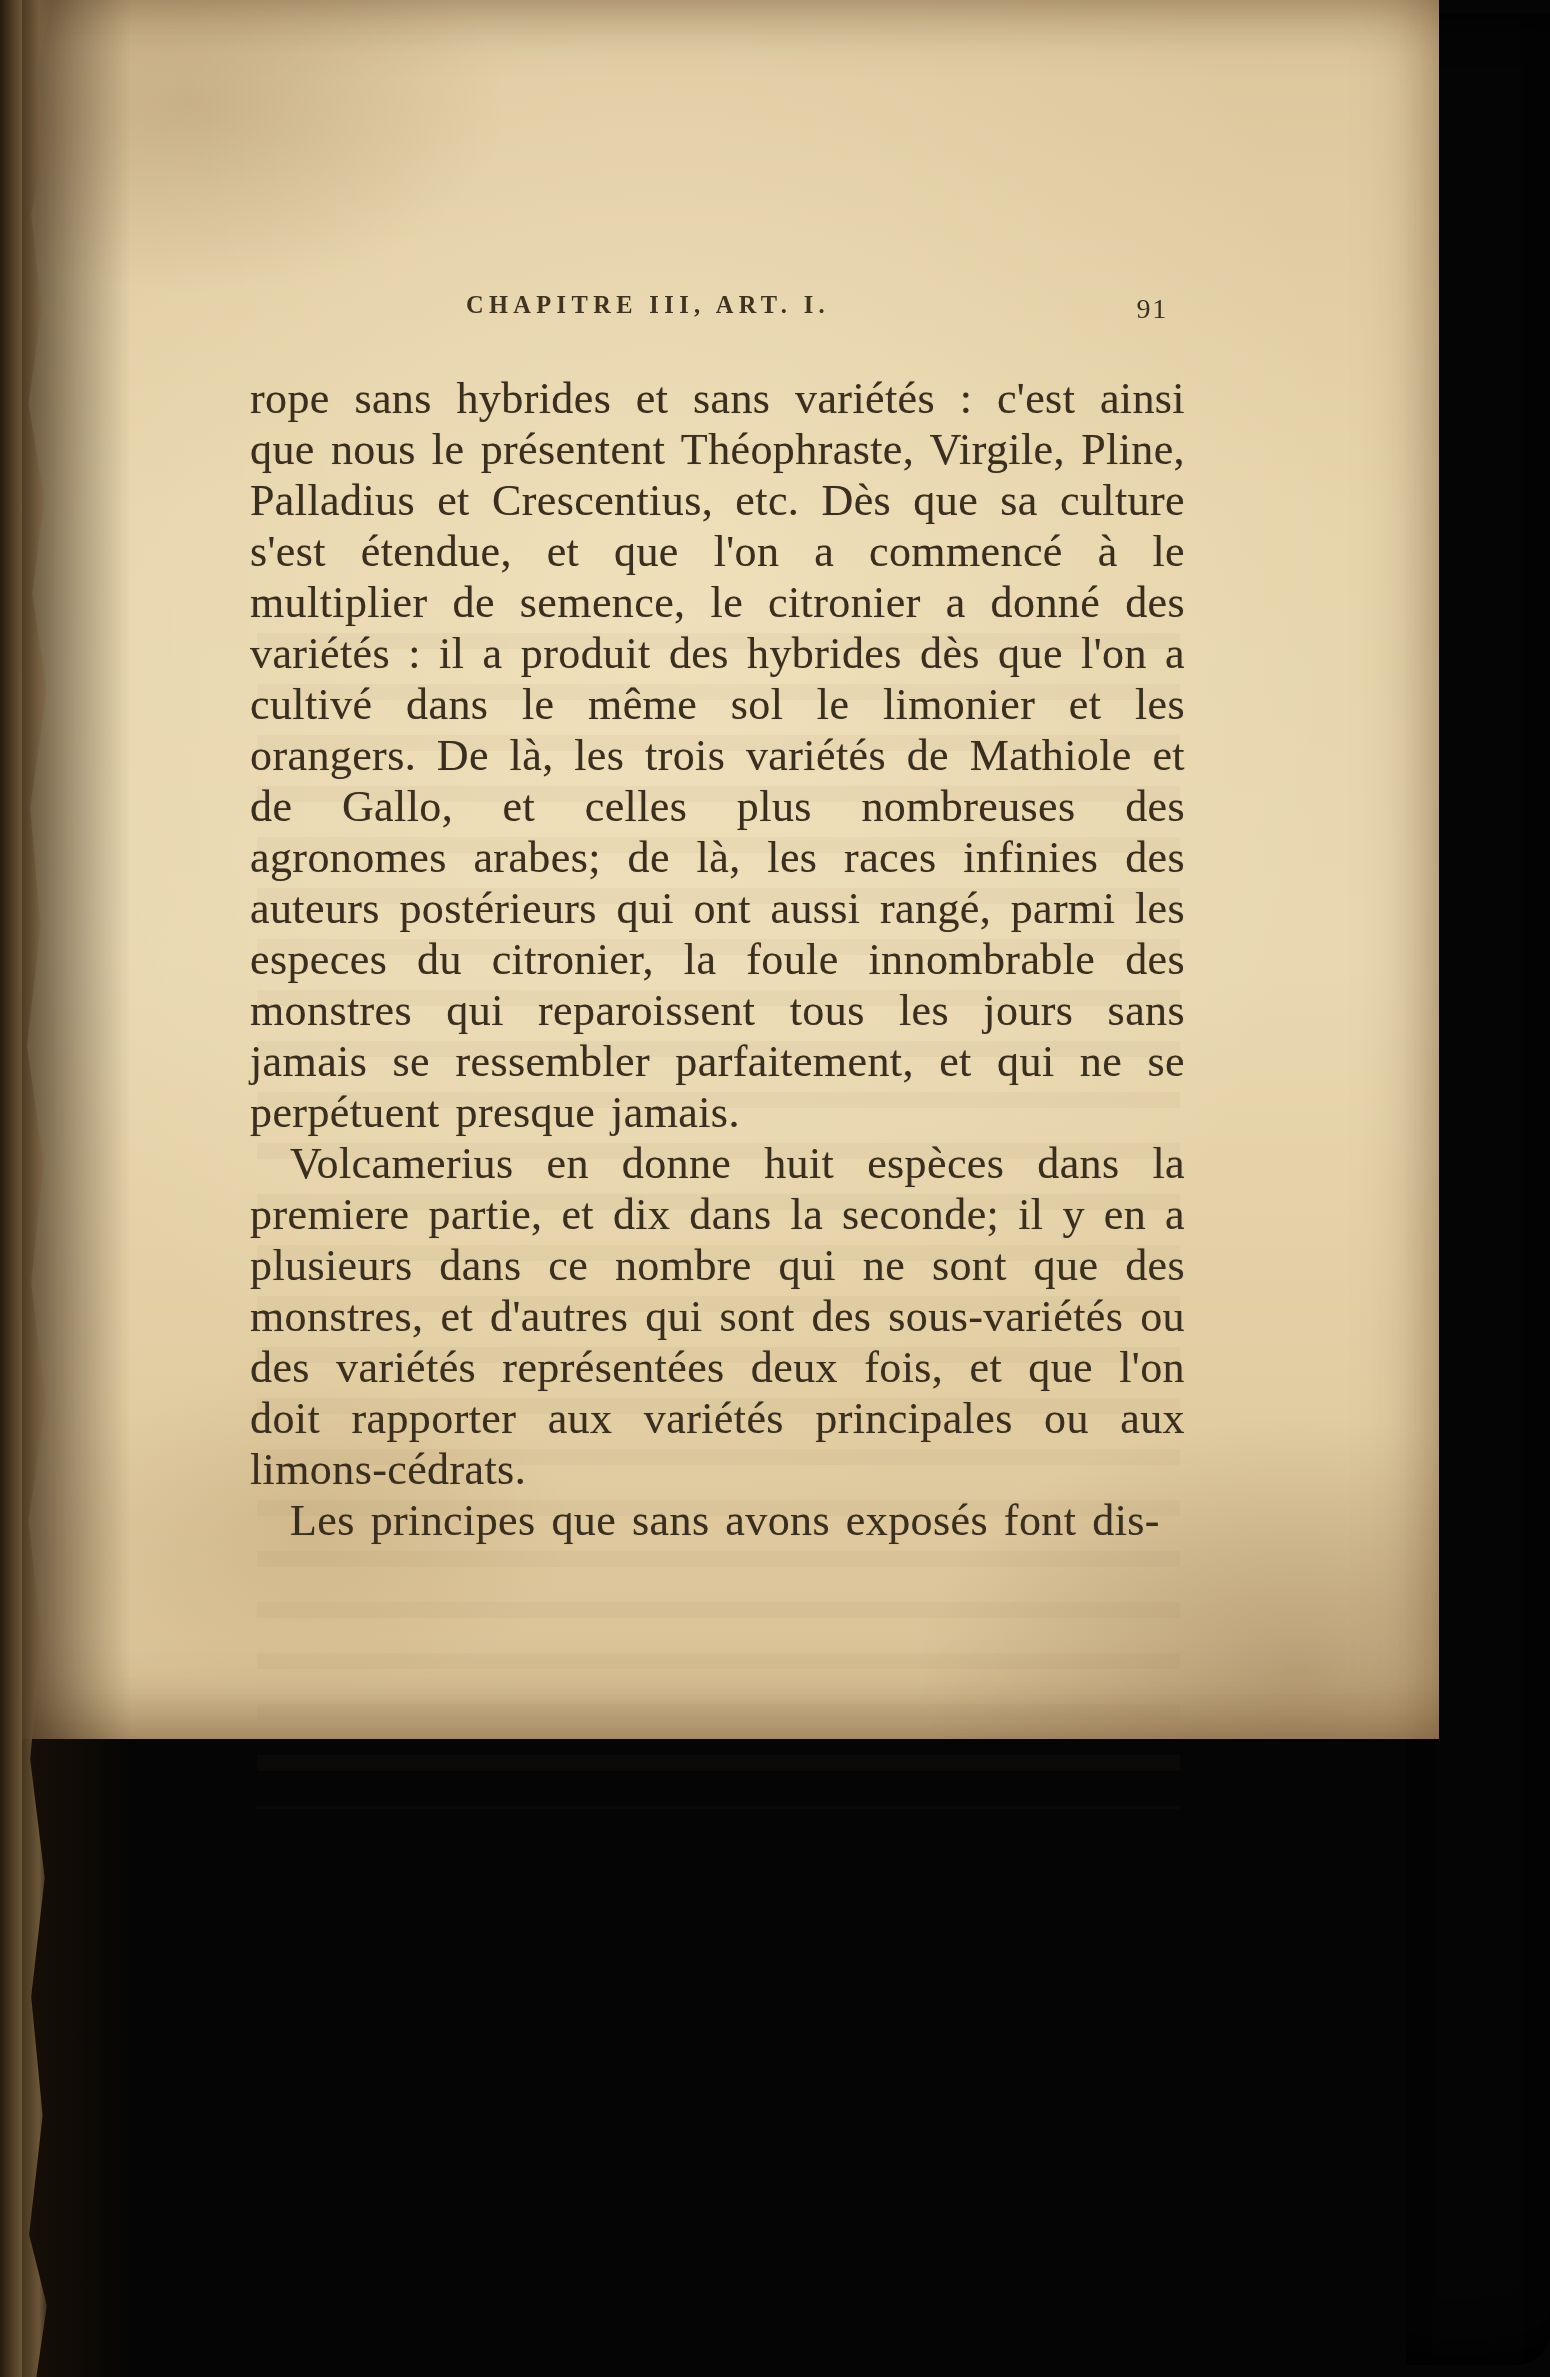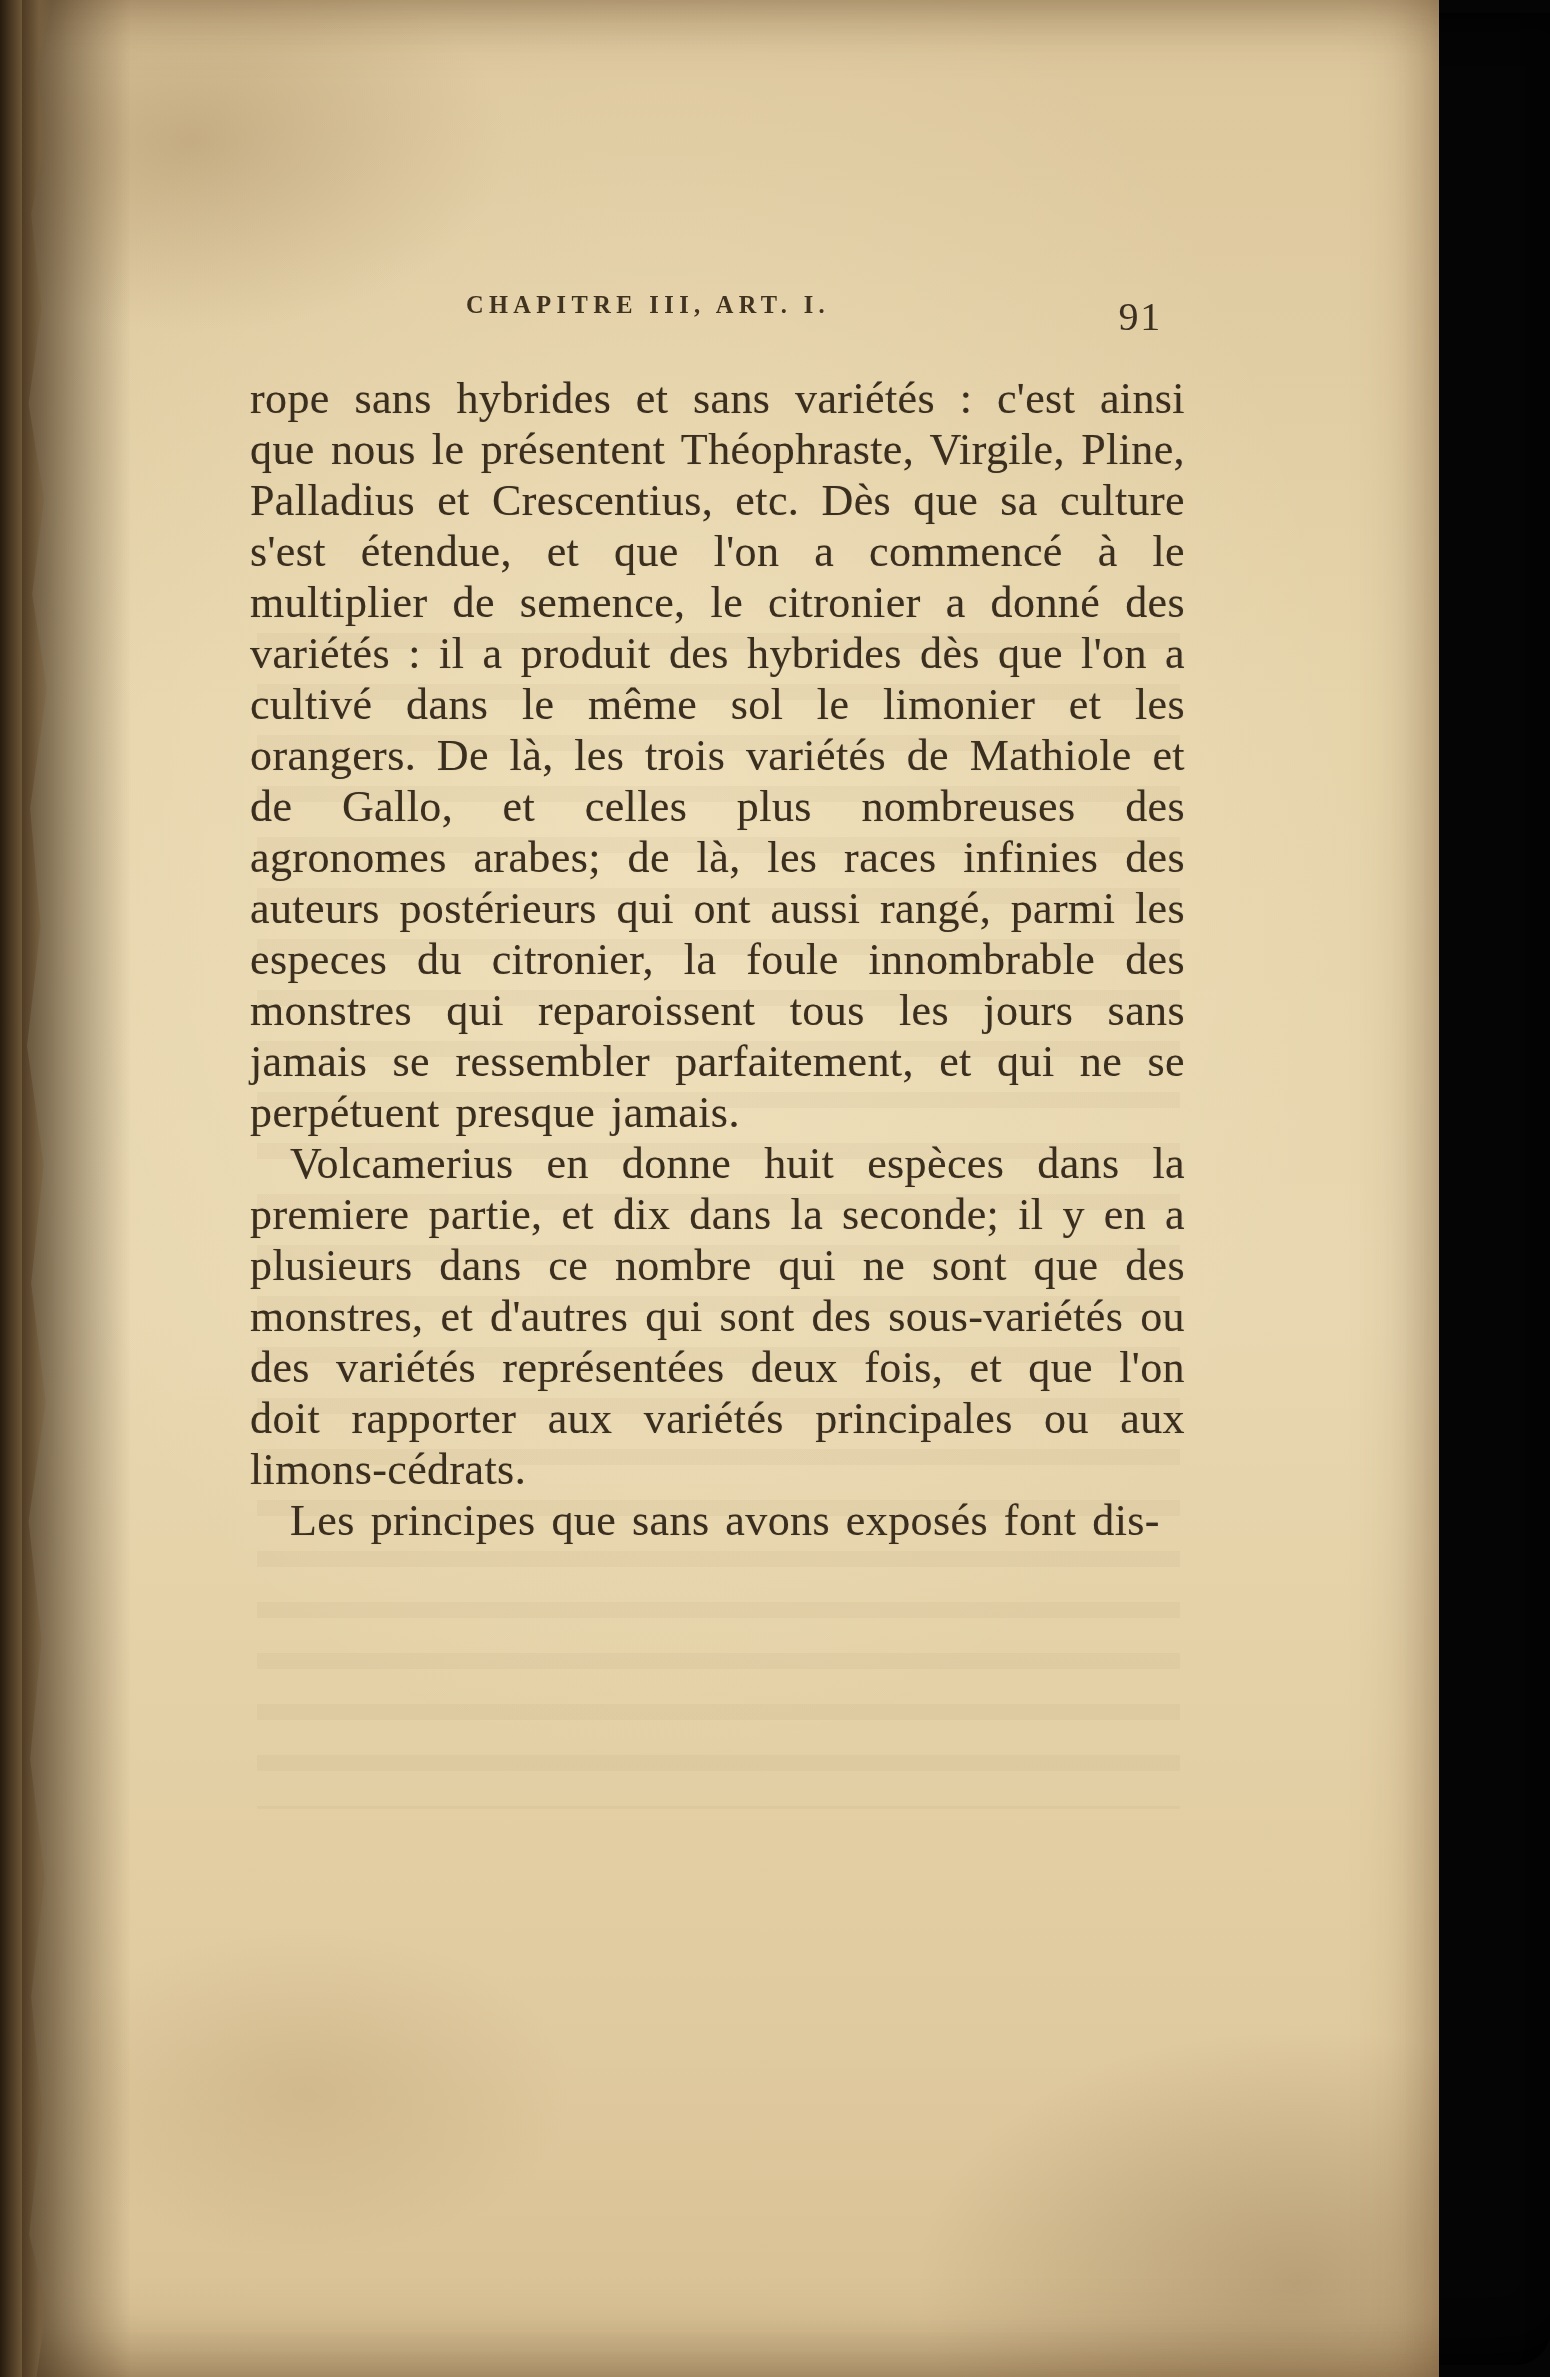--- a/index.html
+++ b/index.html
@@ -38,21 +38,21 @@
     border-radius: 0 0 36px 0;
     box-shadow: inset 0 27px 36px -18px rgba(0,0,0,0.7), inset 0 -36px 45px -22.6px rgba(0,0,0,0.75);
   }
 
   
   .paper {
     position: absolute;
     top: 0;
     left: 22px;
     width: 1417px;
-    height: 2377px;
+    height: 1739px;
     background:
       radial-gradient(ellipse 995px 1357px at 45% 35%, rgba(255,245,215,0.35) 0%, rgba(255,245,215,0) 70%),
       radial-gradient(ellipse 452px 271px at 12% 6%, rgba(120,85,45,0.25) 0%, rgba(120,85,45,0) 70%),
       radial-gradient(ellipse 543px 362px at 90% 96%, rgba(110,80,45,0.30) 0%, rgba(110,80,45,0) 70%),
       radial-gradient(ellipse 380px 235px at 20% 88%, rgba(150,115,70,0.18) 0%, rgba(150,115,70,0) 70%),
       linear-gradient(180deg, #dcc69c 0%, #e6d4ab 30%, #e8d7b0 55%, #e2cda2 80%, #d8c094 100%);
     box-shadow:
       inset 54px 0 81px -36px rgba(80,50,20,0.45),
       inset -45px 0 72px -36px rgba(90,60,30,0.40),
       inset 0 45px 63px -36px rgba(80,50,20,0.35),
@@ -105,23 +105,23 @@
     width: 796px;
     text-align: center;
     font-size: 24.4px;
     font-weight: 700;
     letter-spacing: 5.4px;
     color: #40331f;
   }
 
   .page-number {
     position: absolute;
-    right: 23px;
+    right: 17px;
     top: 1.8px;
-    font-size: 40px;
+    font-size: 28px;
     letter-spacing: 1.8px;
     color: #3c3021;
   }
 
   .body-text p {
     font-size: 44px;
     line-height: 51px;
     text-align: justify;
     word-spacing: 4.5px;
     letter-spacing: 0.4px;

